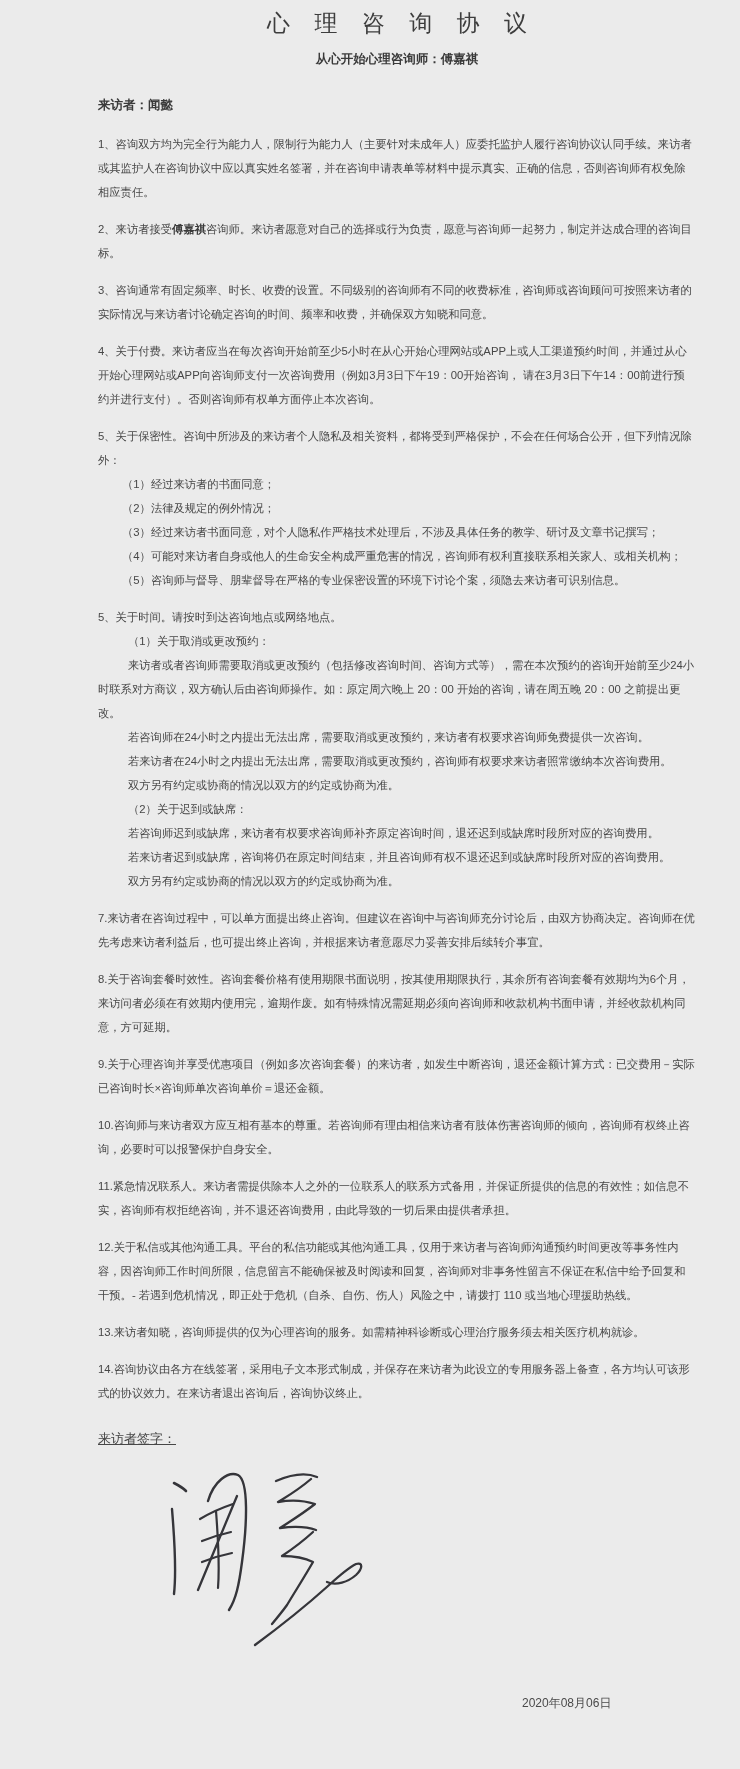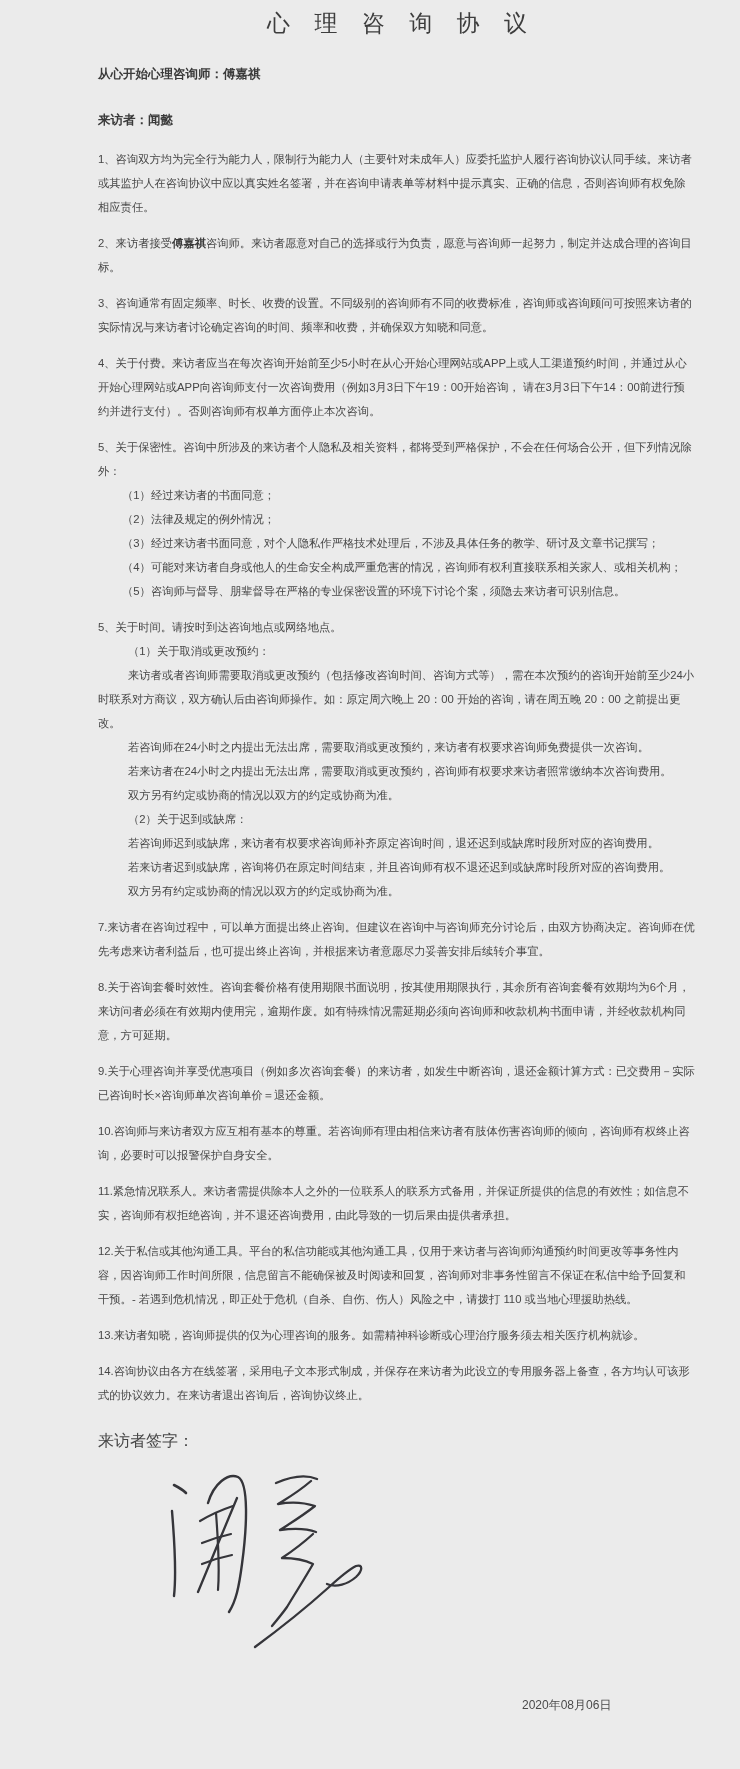--- a/index.html
+++ b/index.html
@@ -12,32 +12,32 @@
   }
   .doc { padding:8px 70px 30px 98px; width:598px; }
 
   .title {
     margin:0; padding-left:9px;
     font-size:23px; font-weight:500; line-height:30px;
     letter-spacing:9px; text-align:center; color:#3d3d3d;
   }
 
   .hdr { font-weight:bold; font-size:12.5px; line-height:18px; color:#3a3a3a; }
-  .hdr.first { margin-top:27px; }
+  .hdr.first { margin-top:12px;text-align:center; }
   .hdr.second { margin-top:28px; }
 
   .clauses { margin-top:18px; font-size:11.3px; line-height:24px; color:#474747; }
-  .clause { margin:0 0 12px 0; }
+  .clause { margin:13px 0 12px 0; }
   .clause p { margin:0; }
   .sub5 { padding-left:24px; }
   .sub6t { text-indent:30px; }
   .sub6p { text-indent:30px; }
   .bold-inline { font-weight:bold; color:#3a3a3a; }
 
-  .sig-label { margin-top:22px; font-size:16px; line-height:24px; color:#474747; }
+  .sig-label { margin-top:22px; font-size:13px; line-height:24px; color:#474747;text-decoration:underline; }
   .sig-svg { display:block; margin:16px 0 0 60px; }
   .sig-svg path { fill:none; stroke:#35353a; stroke-linecap:round; stroke-linejoin:round; }
 
   .date-line { margin-top:34px; padding-left:424px; font-size:12px; line-height:24px; color:#4a4a4a; }
 </style>
 </head>
 <body>
 
 <div class="doc">
 

